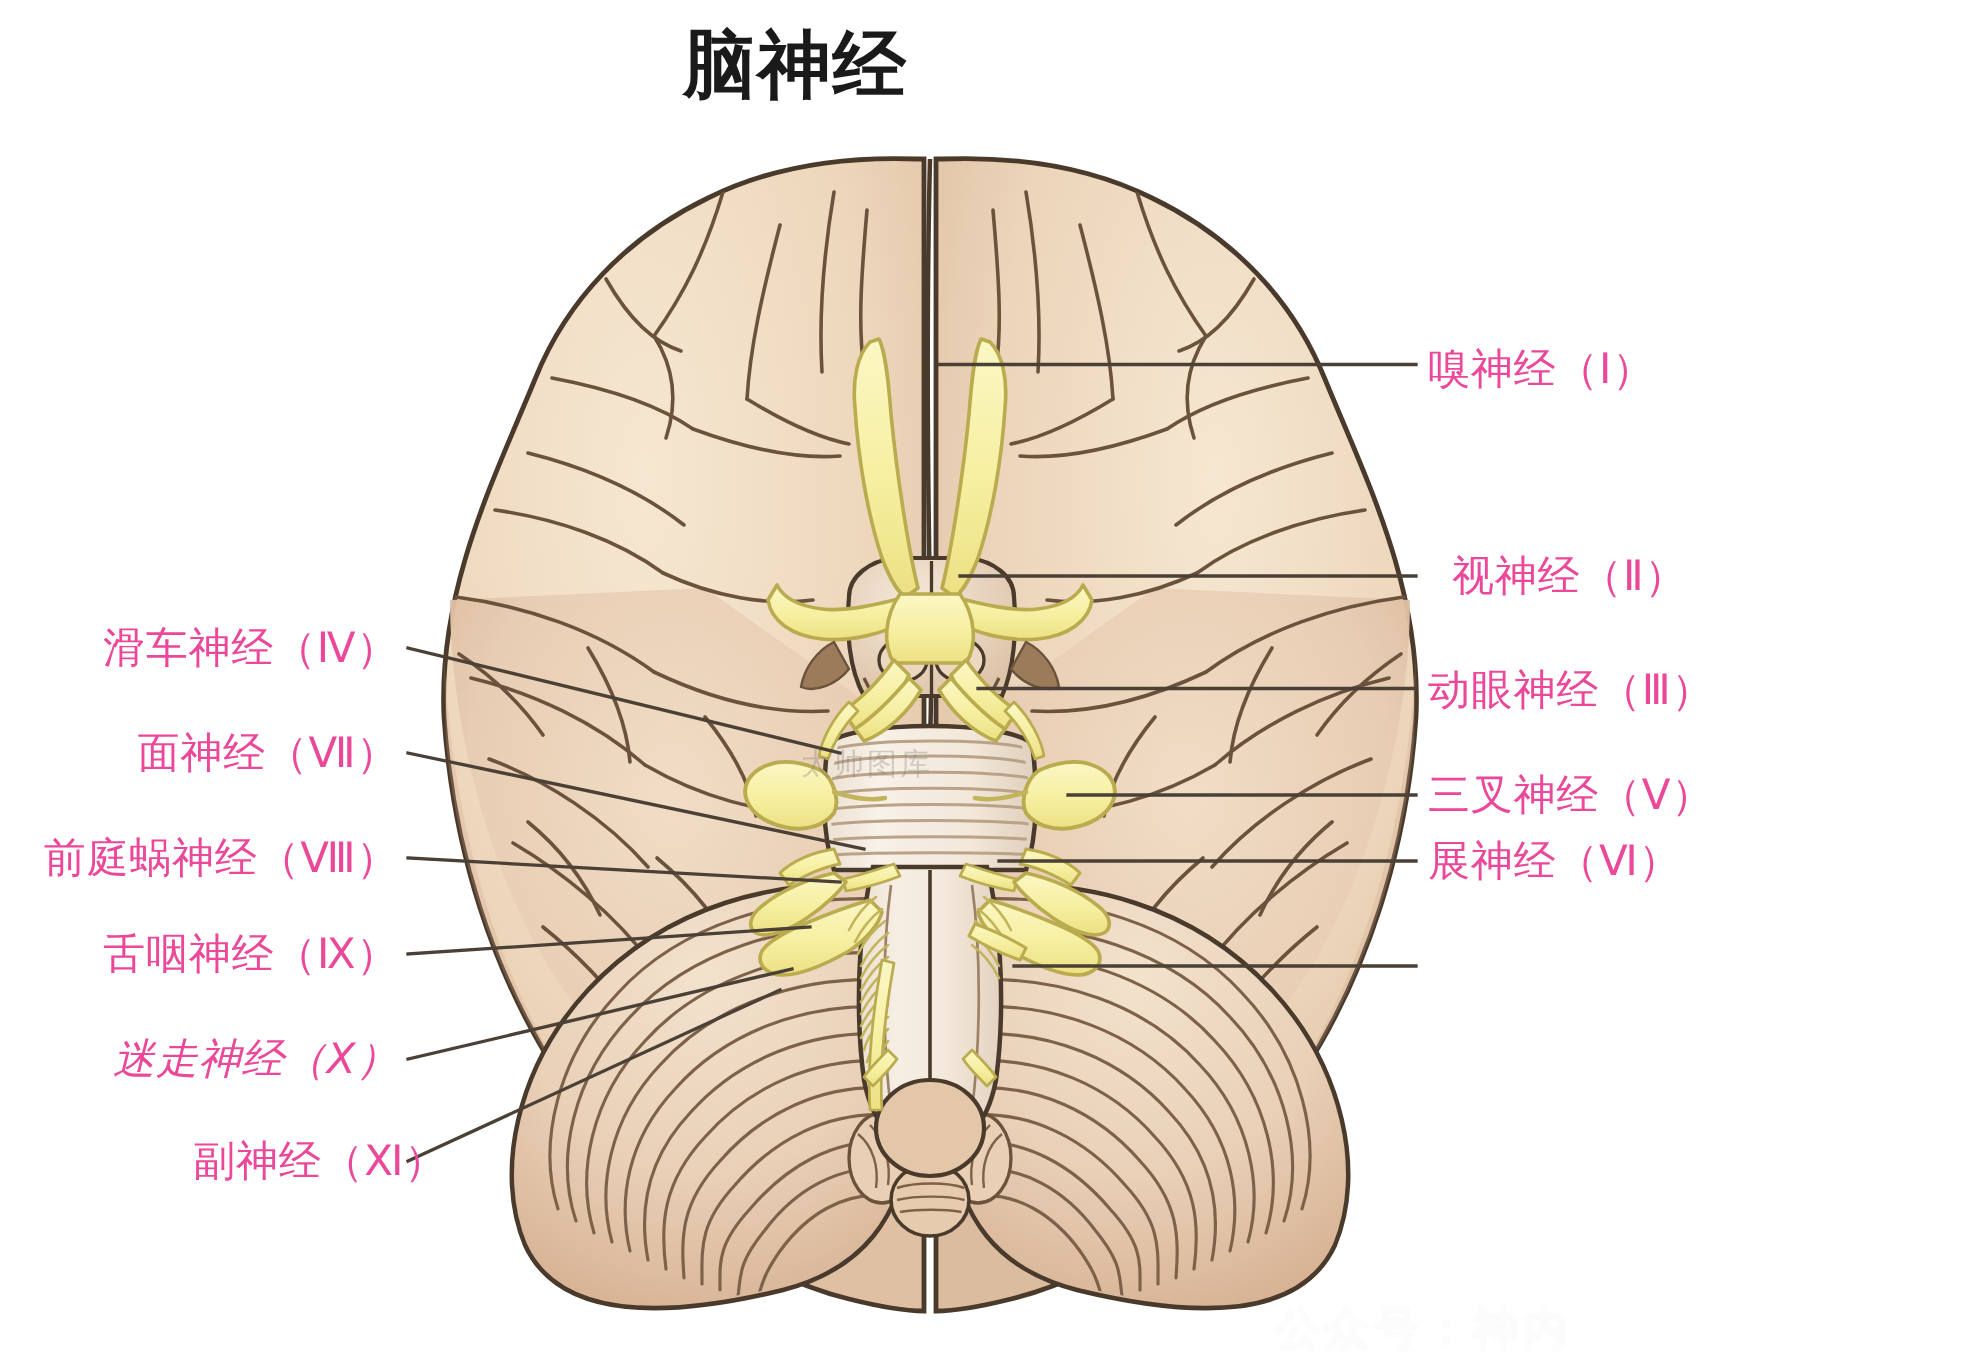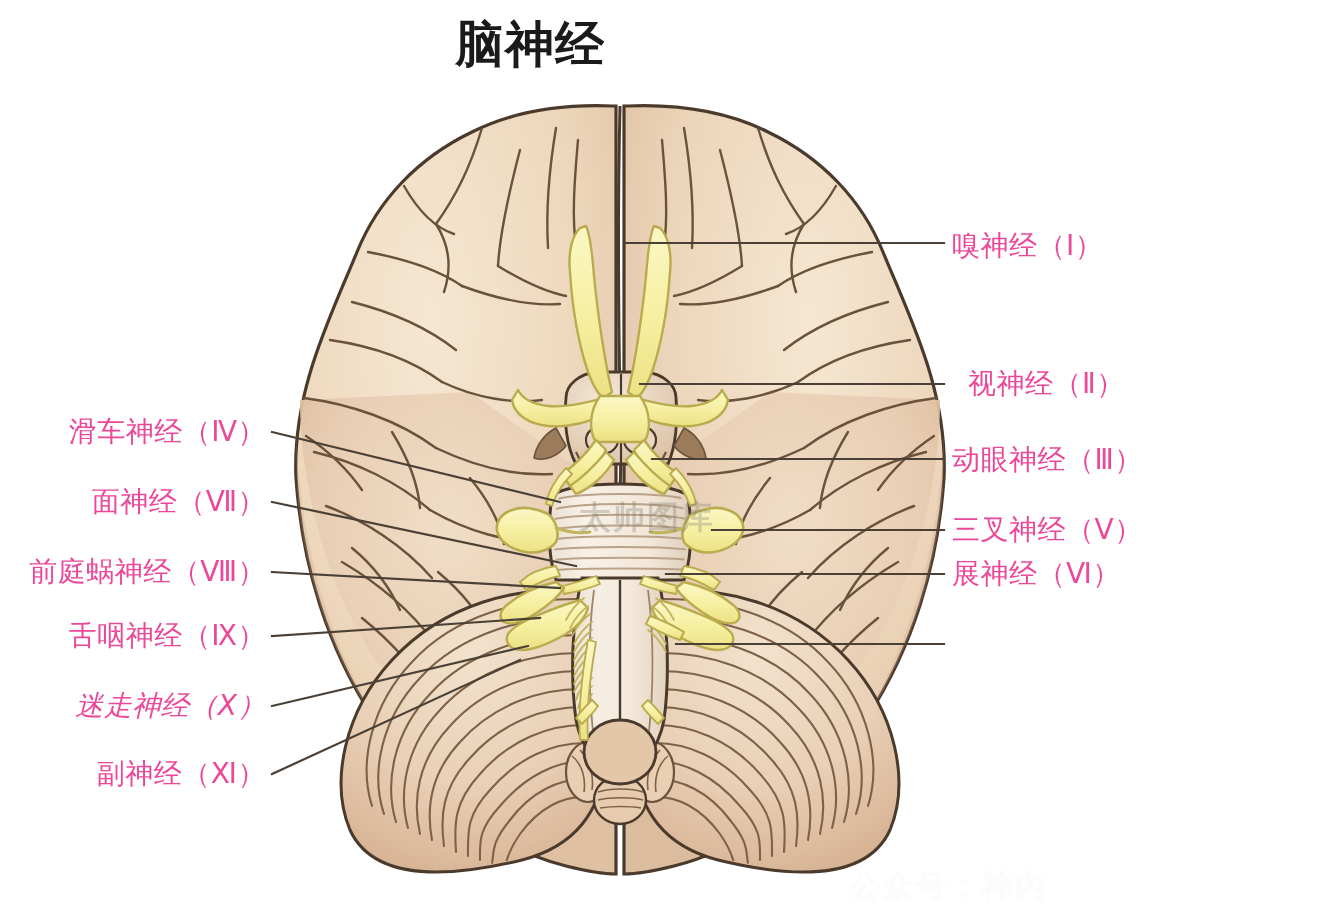--- a/index.html
+++ b/index.html
@@ -48,26 +48,25 @@
     position: absolute;
     left: 0; top: 0;
     width: 1324px;
     height: 914px;
     pointer-events: none;
   }
   .wm-center {
     position: absolute;
     left: 534px;
     top: 496px;
-    font-size: 32px;
+    font-size: 20px;
     color: rgba(120,115,110,0.30);
     letter-spacing: 2px;
-    font-weight: bold;
+    font-weight: normal;
     user-select: none;
-    margin-left: 45px;
   }
   .wm-bottom {
     position: absolute;
     left: 818px;
     top: 866px;
     font-size: 30px;
     color: rgba(255,255,255,0.78);
     letter-spacing: 3px;
     font-weight: bold;
     user-select: none;
@@ -444,15 +443,15 @@
   <div class="nerve-label label-right" style="left:952px; top:370px;margin-left:16px;">视神经（Ⅱ）</div>
   <div class="nerve-label label-right" style="left:952px; top:516px;">三叉神经（Ⅴ）</div>
   <div class="nerve-label label-right" style="left:952px; top:446px;">动眼神经（Ⅲ）</div>
   <div class="nerve-label label-right" style="left:952px; top:560px;">展神经（Ⅵ）</div>
 
   <div class="nerve-label label-left" style="left:0px; width:266px; top:418px;">滑车神经（Ⅳ）</div>
   <div class="nerve-label label-left" style="left:0px; width:266px; top:488px;">面神经（Ⅶ）</div>
   <div class="nerve-label label-left" style="left:0px; width:266px; top:558px;">前庭蜗神经（Ⅷ）</div>
   <div class="nerve-label label-left" style="left:0px; width:266px; top:622px;">舌咽神经（Ⅸ）</div>
   <div class="nerve-label label-left" style="left:0px; width:266px; top:692px;font-style:italic;">迷走神经（Ⅹ）</div>
-  <div class="nerve-label label-left" style="left:0px; width:266px; top:760px;">副神经（Ⅺ）</div>
+  <div class="nerve-label label-left" style="left:0px; width:266px; top:760px;padding-left:32px;">副神经（Ⅺ）</div>
 
 </div>
 
 </body></html>

